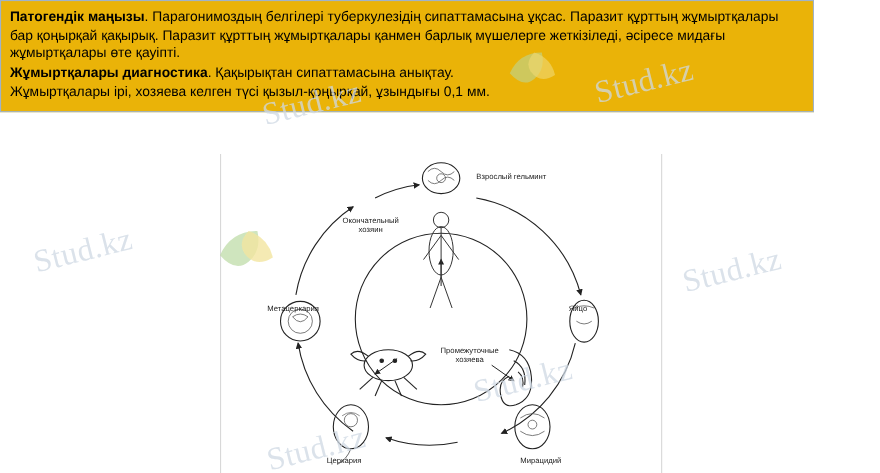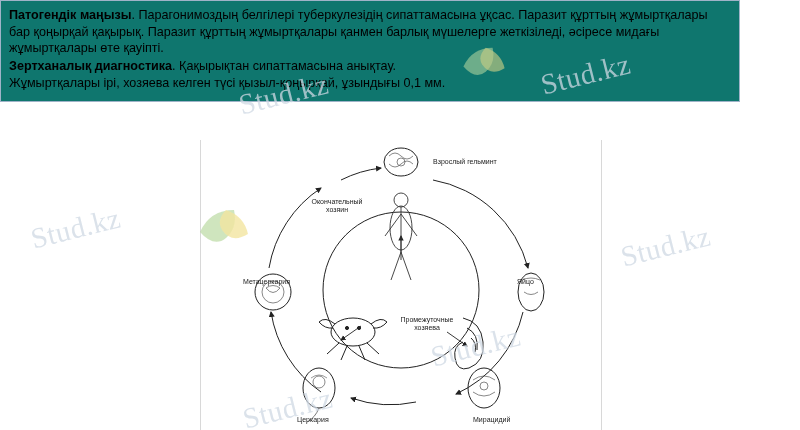--- a/index.html
+++ b/index.html
@@ -16,21 +16,21 @@
   }
 
   
   #text-panel {
     position: absolute;
     left: 0px;
     top: 0px;
     width: 740px;
     box-sizing: border-box;
     border: 1px solid #9fb3c8;
-    background: #0f766e;
+    background: #eab308;
     padding: 6px 24px 8px 8px;
   }
   #text-panel p {
     margin: 0 0 1px 0;
     font-size: 12.6px;
     line-height: 1.32;
     color: #000000;
     text-align: left;
   }
   .lead {
@@ -89,21 +89,21 @@
   }
 </style>
 </head>
 <body>
 
 <div id="text-panel">
   <p>
     <span class="lead">Патогендік маңызы</span><span>. Парагонимоздың белгілері туберкулезідің сипаттамасына ұқсас. Паразит құрттың жұмыртқалары бар қоңырқай қақырық. Паразит құрттың жұмыртқалары қанмен барлық мүшелерге жеткізіледі, әсіресе мидағы жұмыртқалары өте қауіпті.</span>
   </p>
   <p>
-    <span class="lead">Зертханалық диагностика</span><span>. Қақырықтан сипаттамасына анықтау.</span>
+    <span class="lead">Жұмыртқалары диагностика</span><span>. Қақырықтан сипаттамасына анықтау.</span>
   </p>
   <p>
     <span>Жұмыртқалары ірі, хозяева келген түсі қызыл-қоңырқай, ұзындығы 0,1 мм.</span>
   </p>
 </div>
 
 <div id="figure-area">
   <svg id="diagram" viewBox="0 0 400 290">
     <defs>
       <marker id="arr" markerWidth="7" markerHeight="7" refX="5" refY="3" orient="auto">

